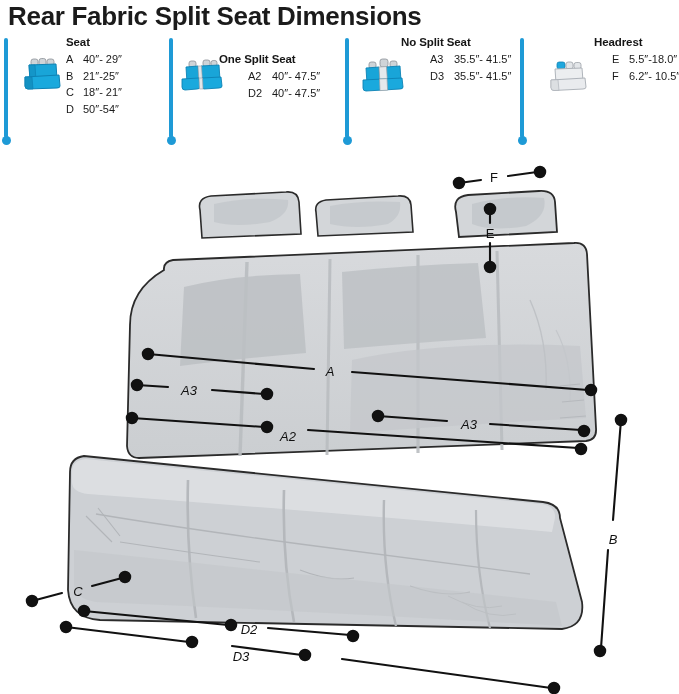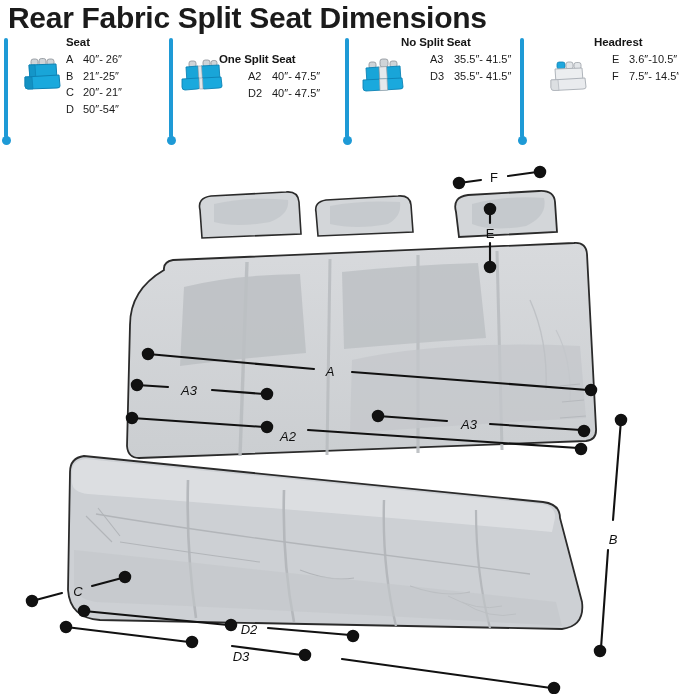--- a/index.html
+++ b/index.html
@@ -3,21 +3,21 @@
 <meta charset="utf-8">
 <style>
   html,body{margin:0;padding:0;background:#ffffff;}
   body{
     width:679px;height:694px;position:relative;overflow:hidden;
     font-family:"Liberation Sans","DejaVu Sans",sans-serif;
     color:#1a1a1a;
   }
   #page-title{
     position:absolute;left:8px;top:1px;
-    font-size:30px;font-weight:bold;letter-spacing:-0.3px;
+    font-size:26px;font-weight:bold;letter-spacing:-0.3px;
     color:#1b1b1b;white-space:nowrap;
   }
 
   
   #legend{position:absolute;left:0;top:36px;width:554px;height:115px;}
   .legend-col{position:absolute;top:0;height:115px;}
   .divider{
     position:absolute;left:0;top:2px;width:4px;height:100px;
     background:#1e9ad6;border-radius:2px;
   }
@@ -66,29 +66,29 @@
           <path d="M10 9 L16 9 L17 25 L11 25 Z" fill="#1496c8" stroke="#0d82b4" stroke-width="0.7"></path>
           <path d="M6 21 L40 19 L41 30 Q41 32 38 32 L9 33 Q6 33 6 30 Z" fill="#1aa9dd" stroke="#0d82b4" stroke-width="1"></path>
           <path d="M6 21 L13 21 L14 33 L9 33 Q6 33 6 30 Z" fill="#1391c2" stroke="#0d82b4" stroke-width="0.7"></path>
         </g>
       </svg>
     </div>
     <div class="legend-body" style="left:62px;">
       <div class="legend-heading">Seat</div>
       <div class="legend-row">
         <span class="legend-key">A</span>
-        <span class="legend-val">40″- 26″</span>
+        <span class="legend-val">40″- 29″</span>
       </div>
       <div class="legend-row">
         <span class="legend-key">B</span>
         <span class="legend-val">21″-25″</span>
       </div>
       <div class="legend-row">
         <span class="legend-key">C</span>
-        <span class="legend-val">20″- 21″</span>
+        <span class="legend-val">18″- 21″</span>
       </div>
       <div class="legend-row">
         <span class="legend-key">D</span>
         <span class="legend-val">50″-54″</span>
       </div>
     </div>
   </div>
 
   <div class="legend-col" style="left:169px;width:176px;">
     <div class="divider"></div>
@@ -160,25 +160,25 @@
           <path d="M11 13 L38 12 L39 25 L12 27 Z" fill="#eceef0" stroke="#a7adb3" stroke-width="0.9"></path>
           <path d="M7 24 L41 22 L42 31 Q42 33 39 33 L10 34.5 Q7 34.5 7 31.5 Z" fill="#e9ebee" stroke="#a7adb3" stroke-width="0.9"></path>
           <path d="M7 24 L14 23.7 L15 34.3 L10 34.5 Q7 34.5 7 31.5 Z" fill="#dcdfe2" stroke="#a7adb3" stroke-width="0.6"></path>
         </g>
       </svg>
     </div>
     <div class="legend-body" style="left:54px;">
       <div class="legend-heading" style="margin-left:20px;">Headrest</div>
       <div class="legend-row" style="margin-left:38px;">
         <span class="legend-key" style="min-width:17px;">E</span>
-        <span class="legend-val">3.6″-10.5″</span>
+        <span class="legend-val">5.5″-18.0″</span>
       </div>
       <div class="legend-row" style="margin-left:38px;">
         <span class="legend-key" style="min-width:17px;">F</span>
-        <span class="legend-val">7.5″- 14.5″</span>
+        <span class="legend-val">6.2″- 10.5″</span>
       </div>
     </div>
   </div>
 
 </div>
 
 <div id="diagram">
 <svg width="679" height="544" viewBox="0 0 679 544" xmlns="http://www.w3.org/2000/svg">
 
   <defs>

